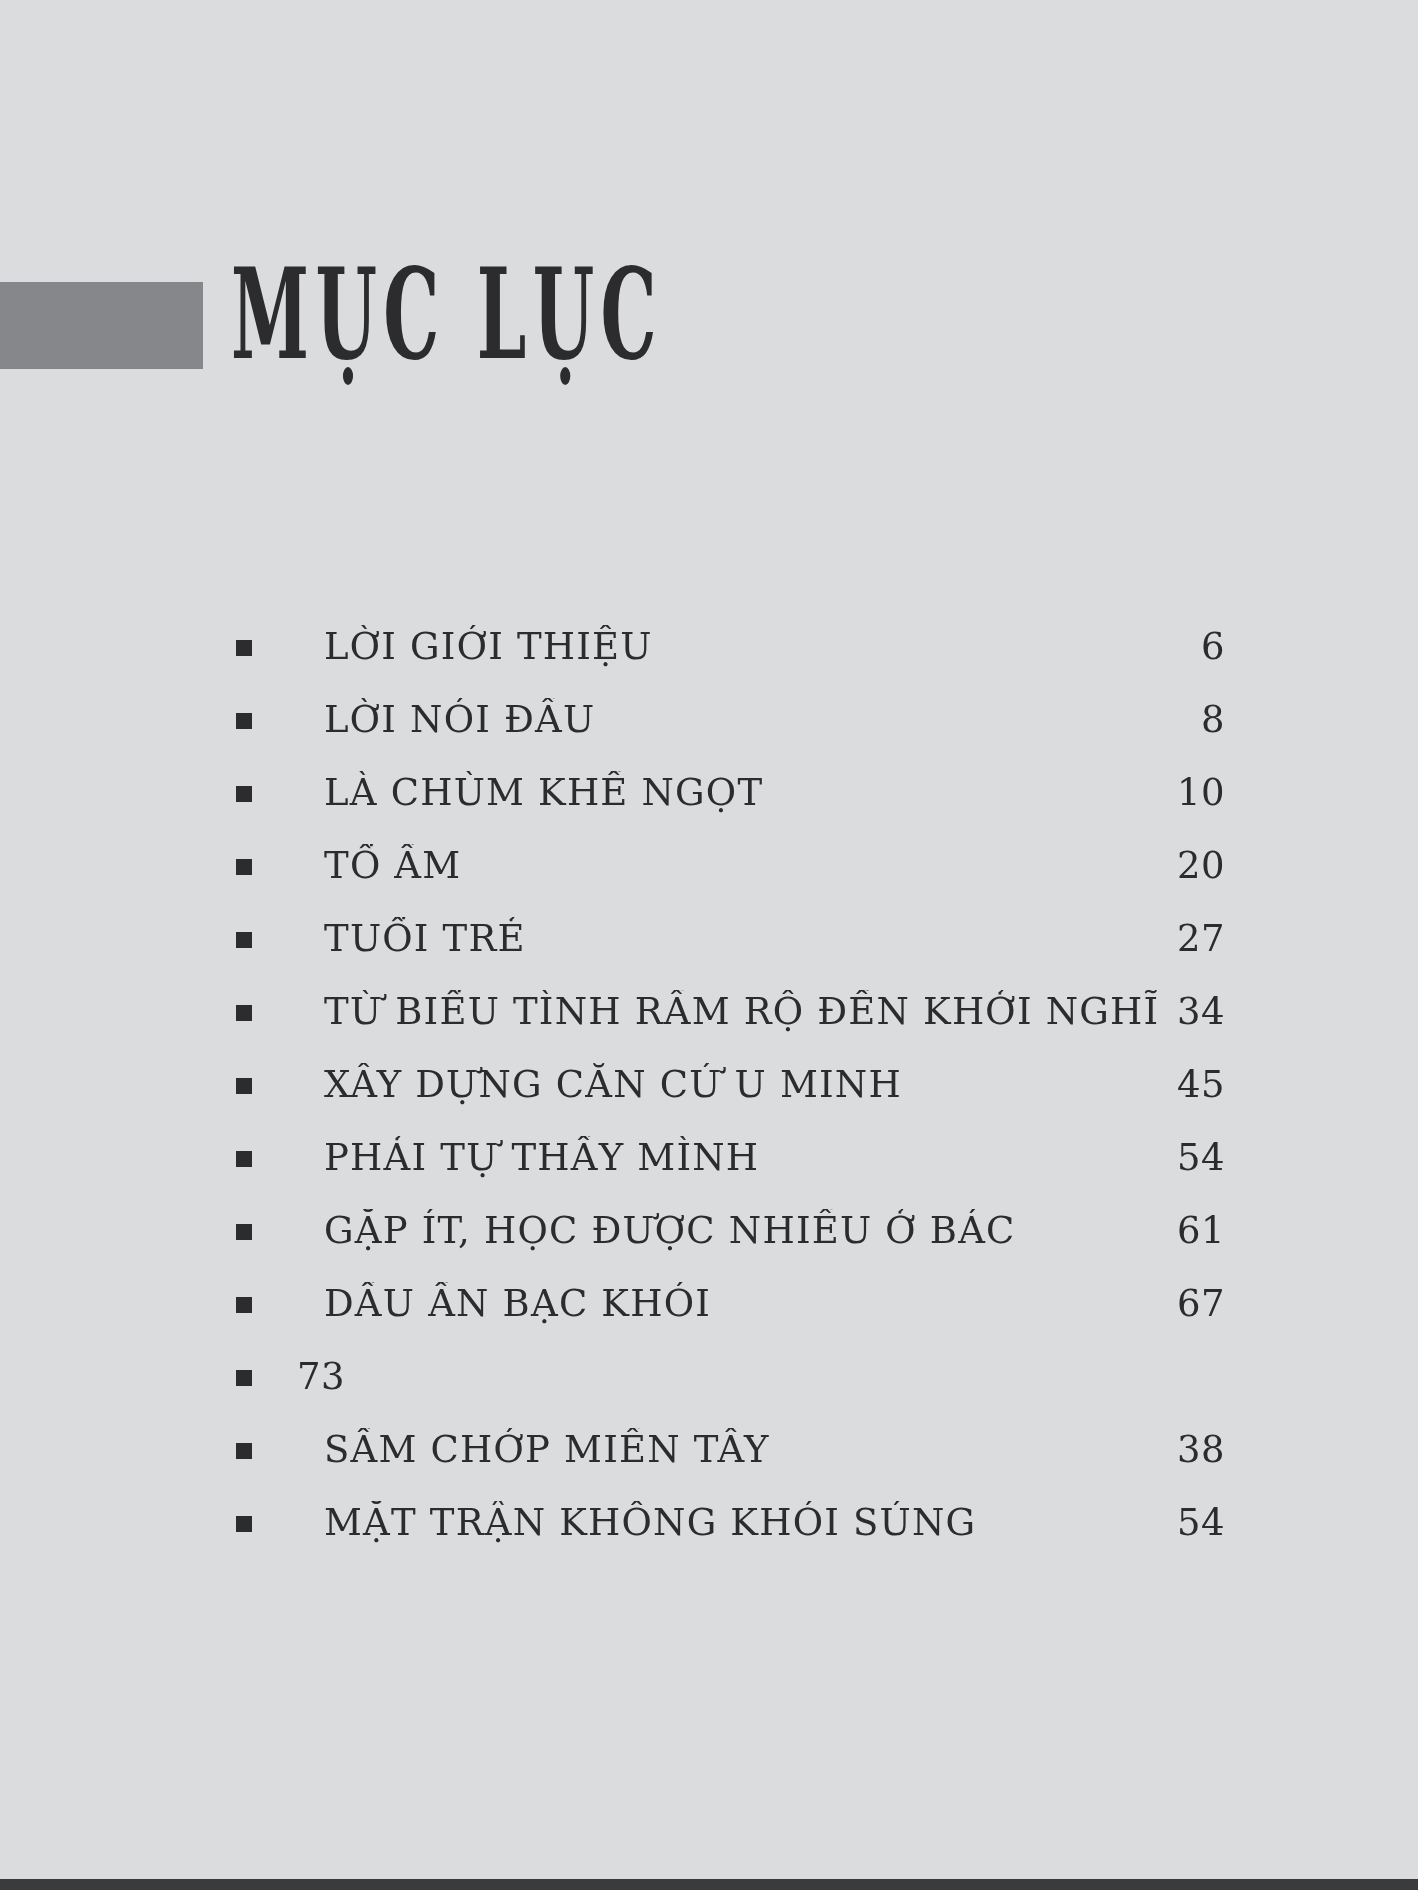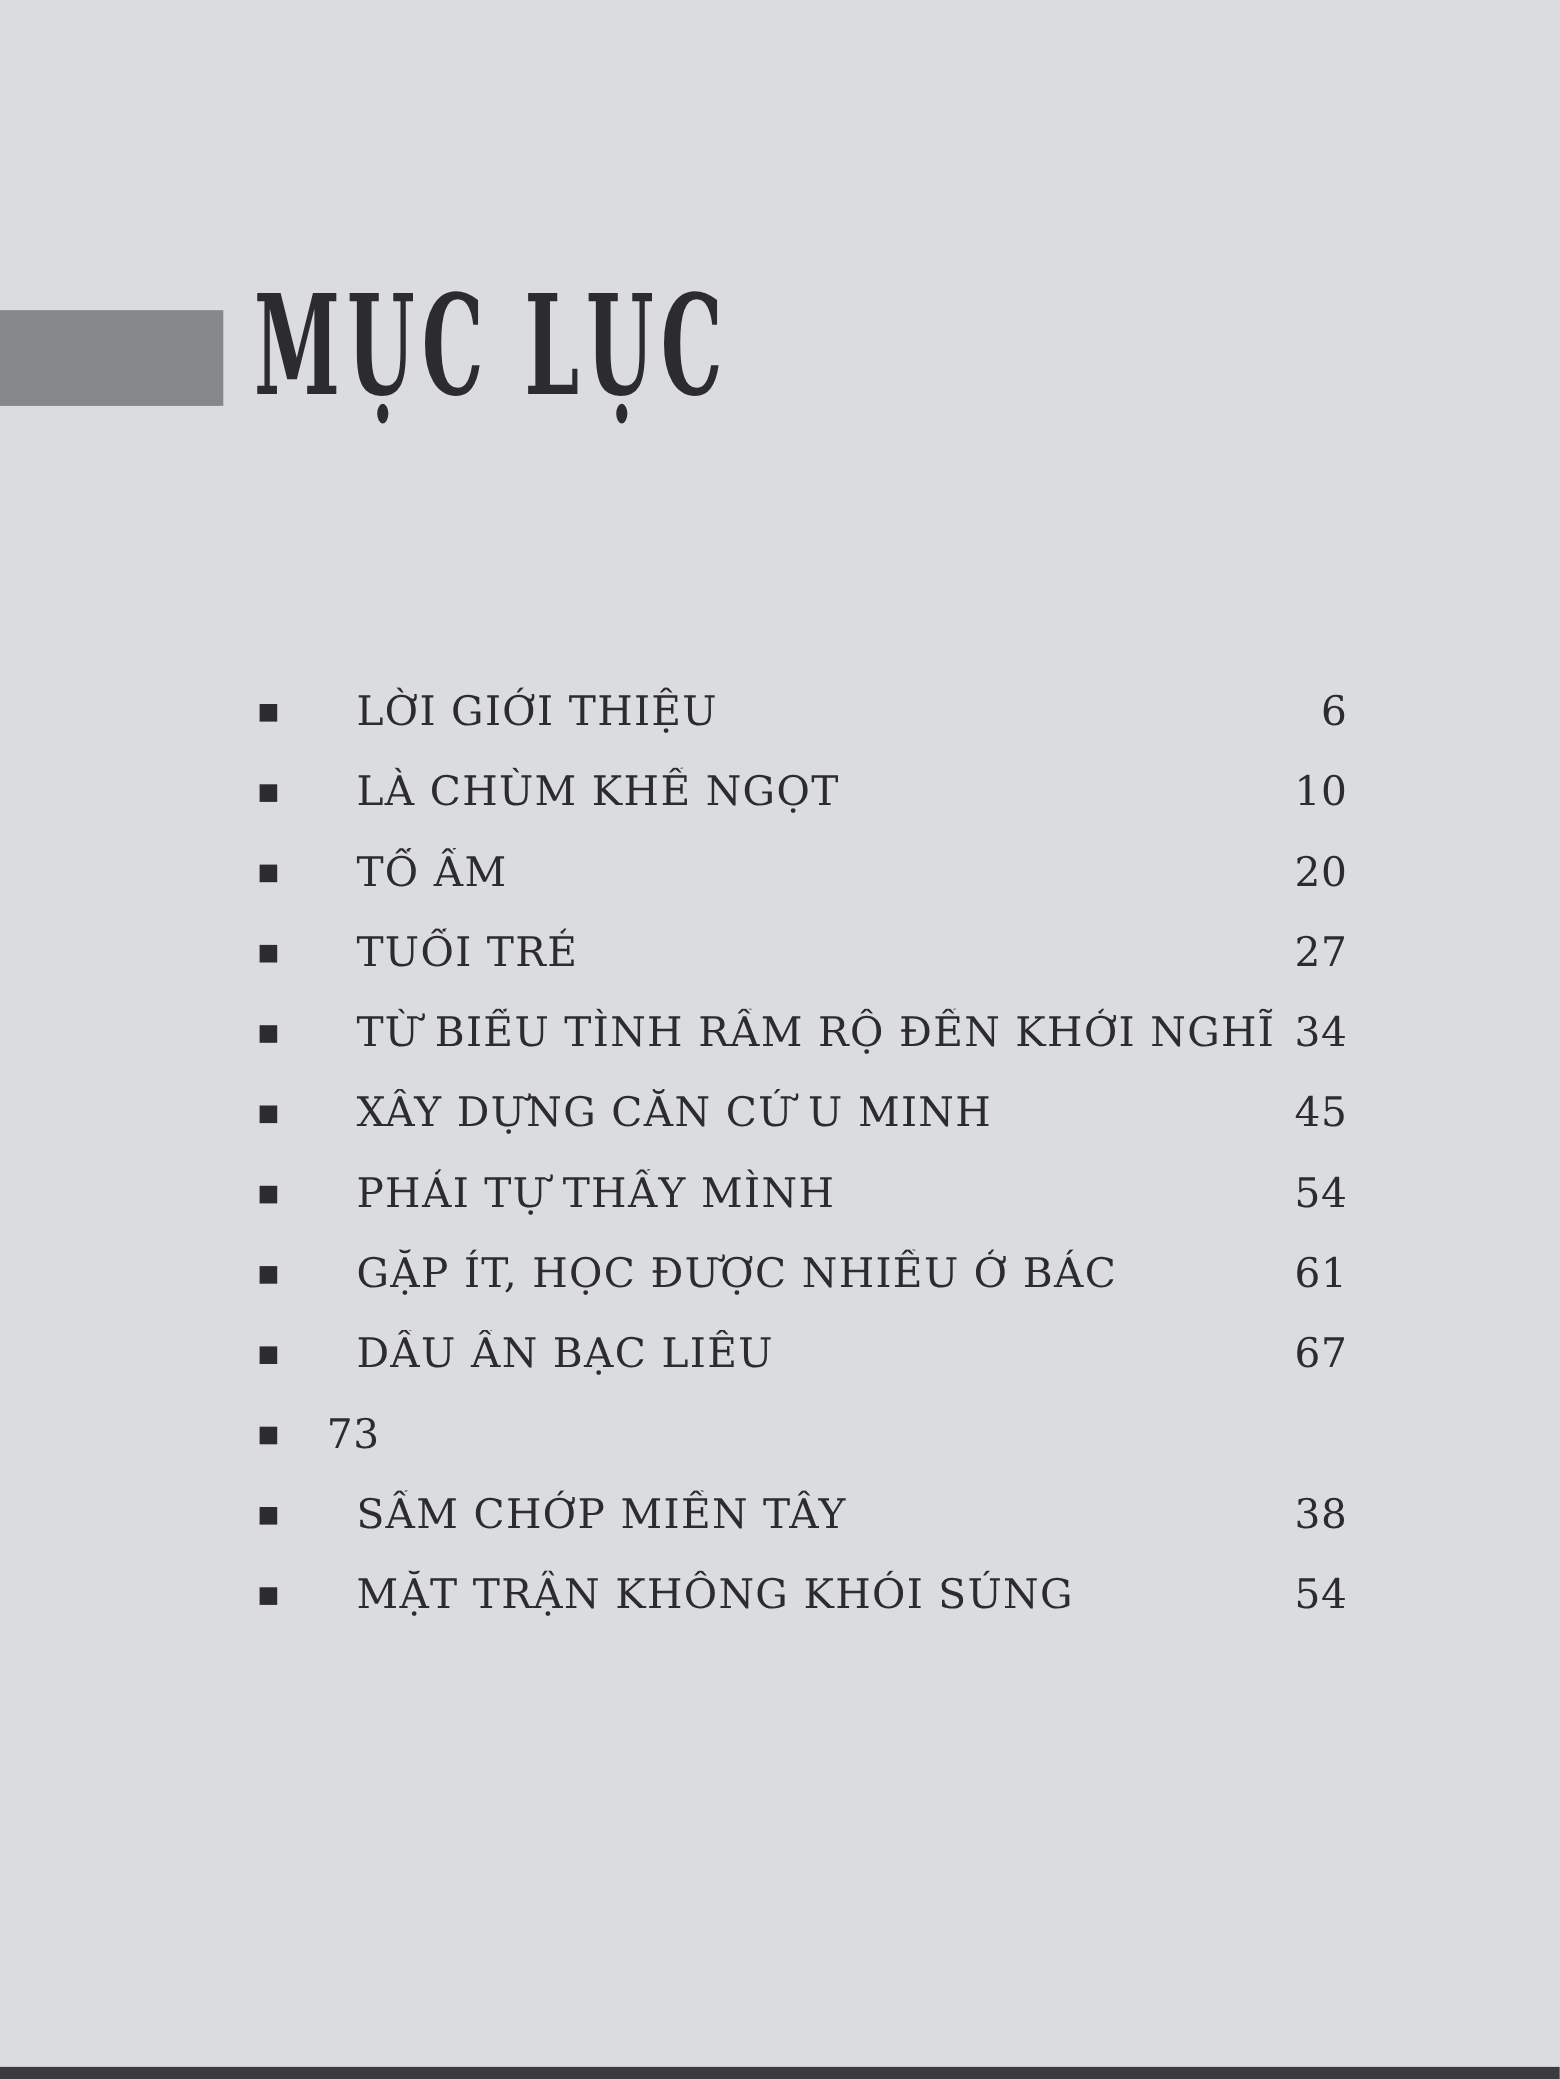--- a/index.html
+++ b/index.html
@@ -84,20 +84,25 @@
   <h1 class="title">MỤC LỤC</h1>
 
   <div class="toc" id="toc-list">
       <div class="toc-row">
         <span class="bullet"></span>
         <span class="entry-label">LỜI GIỚI THIỆU</span>
         <span class="entry-page">6</span>
       </div>
       <div class="toc-row">
         <span class="bullet"></span>
+        <span class="entry-label">LỜI NÓI ĐẦU</span>
+        <span class="entry-page">8</span>
+      </div>
+      <div class="toc-row">
+        <span class="bullet"></span>
         <span class="entry-label">LÀ CHÙM KHẾ NGỌT</span>
         <span class="entry-page">10</span>
       </div>
       <div class="toc-row">
         <span class="bullet"></span>
         <span class="entry-label">TỔ ẤM</span>
         <span class="entry-page">20</span>
       </div>
       <div class="toc-row">
         <span class="bullet"></span>
@@ -119,21 +124,21 @@
         <span class="entry-label">PHẢI TỰ THẤY MÌNH</span>
         <span class="entry-page">54</span>
       </div>
       <div class="toc-row">
         <span class="bullet"></span>
         <span class="entry-label">GẶP ÍT, HỌC ĐƯỢC NHIỀU Ở BÁC</span>
         <span class="entry-page">61</span>
       </div>
       <div class="toc-row">
         <span class="bullet"></span>
-        <span class="entry-label">DẤU ẤN BẠC LIÊU</span>
+        <span class="entry-label">DẤU ẤN BẠC KHÓI</span>
         <span class="entry-page">67</span>
       </div>
       <div class="toc-row">
         <span class="bullet"></span>
         <span class="entry-page">73</span>
       </div>
       <div class="toc-row">
         <span class="bullet"></span>
         <span class="entry-label">SẤM CHỚP MIỀN TÂY</span>
         <span class="entry-page">38</span>

